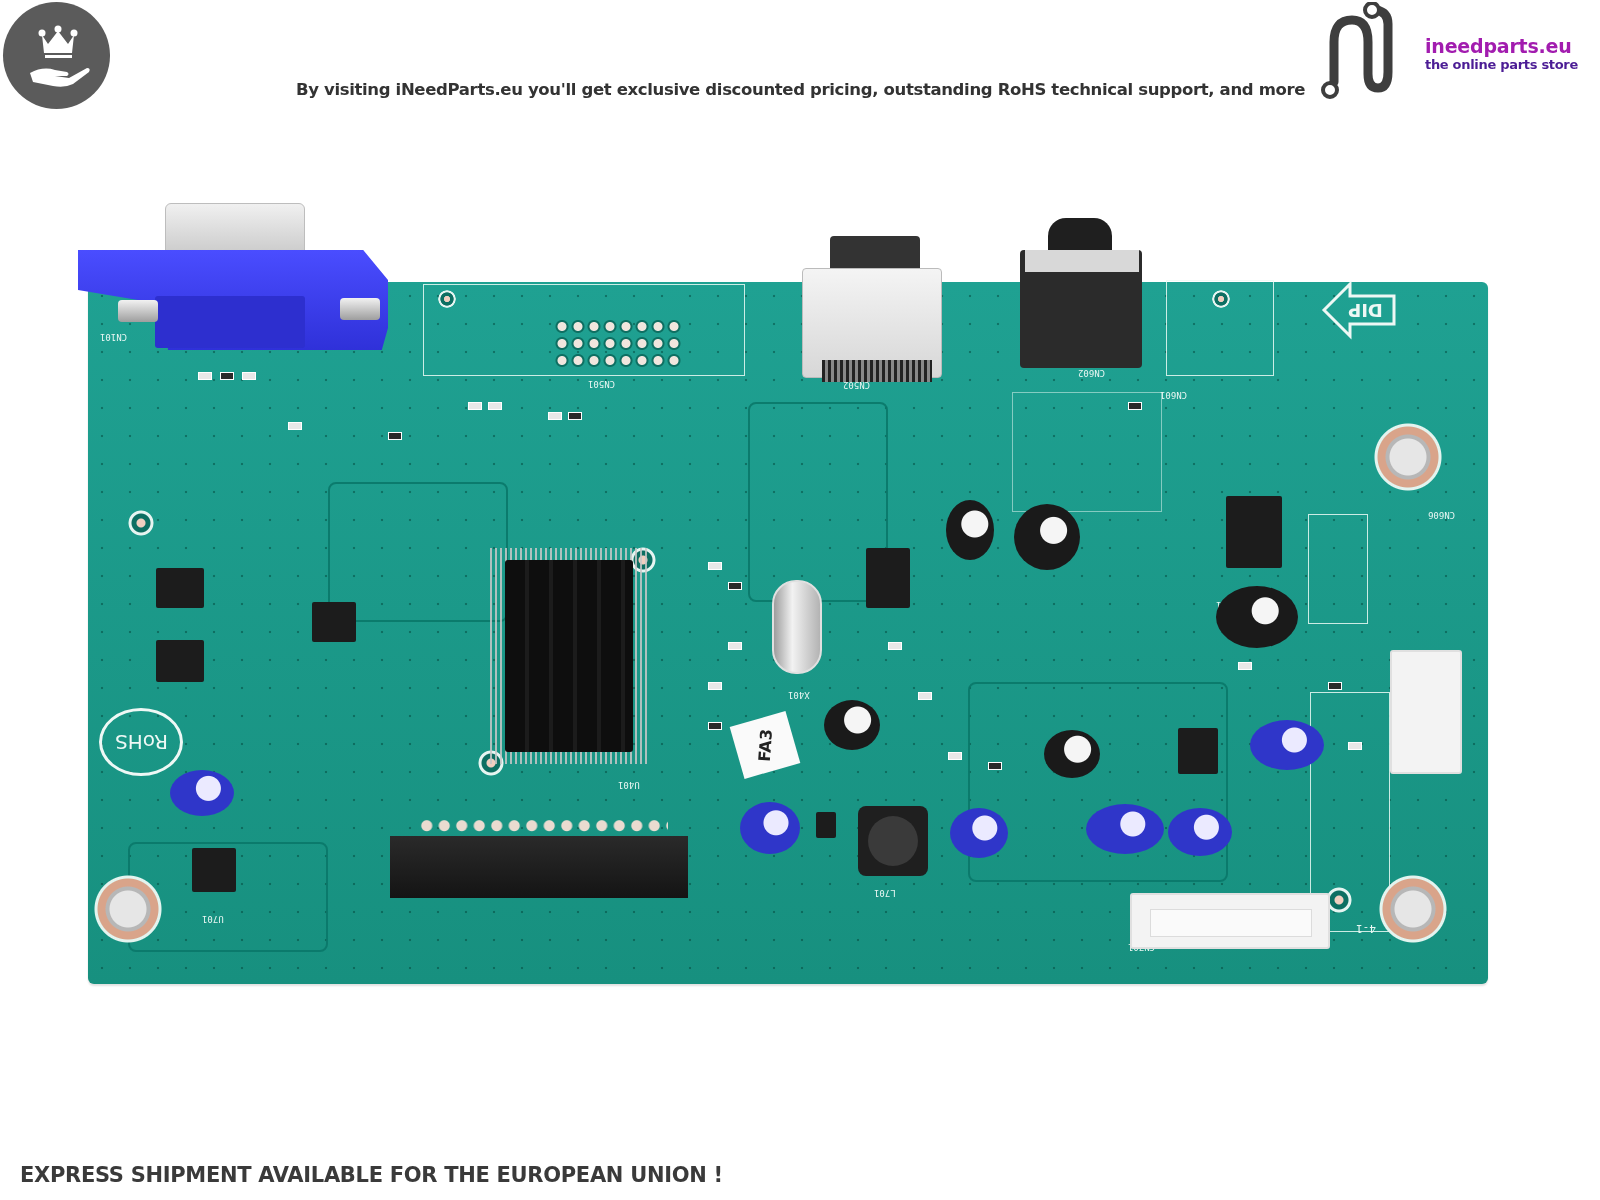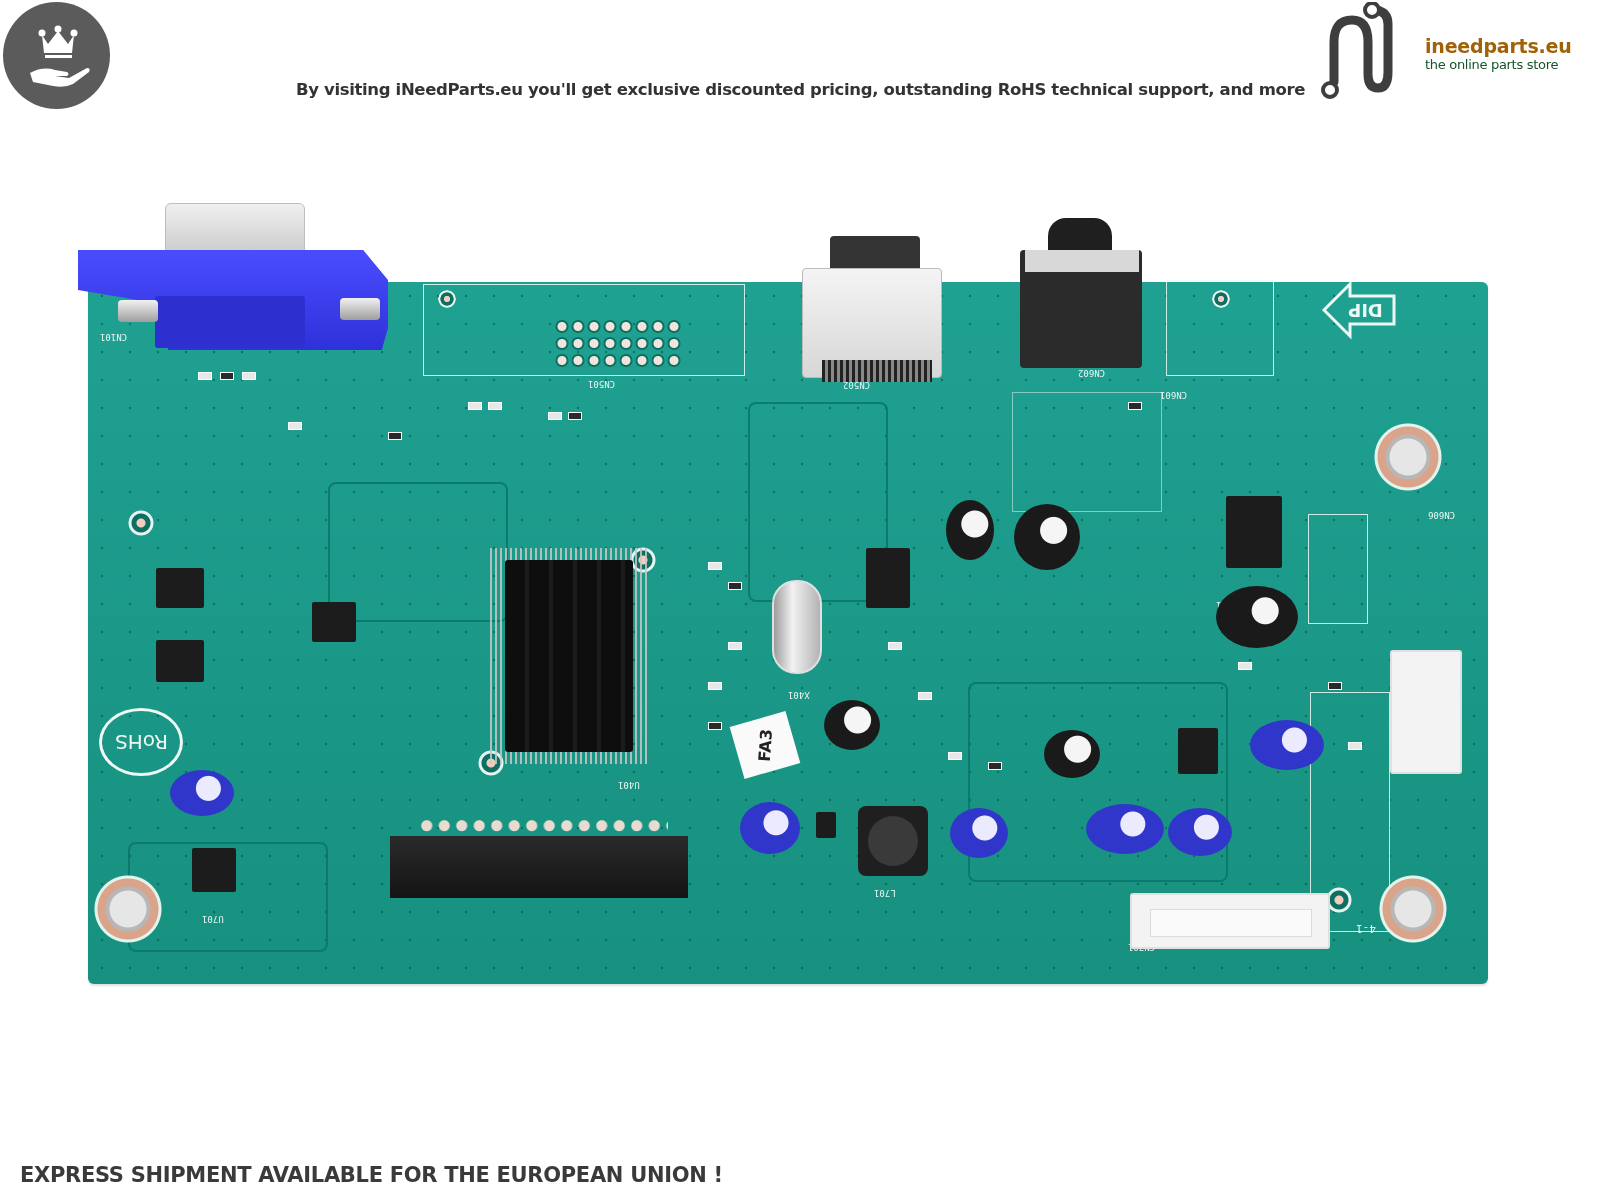--- a/index.html
+++ b/index.html
@@ -14,25 +14,25 @@
   .badge svg { position: absolute; left: 0; top: 0; }
   .tagline {
     position: absolute; left: 296px; top: 80px; width: 990px;
     font-family: "DejaVu Sans", sans-serif; font-weight: bold; font-size: 16.5px;
     color: #333333; letter-spacing: -0.35px; white-space: nowrap;
   }
   .logo { position: absolute; left: 1340px; top: 2px; width: 260px; height: 100px; }
   .logo svg { position: absolute; left: 0; top: 0; }
   .logo-name {
     position: absolute; left: 85px; top: 33px; font-family: "DejaVu Sans", sans-serif;
-    font-weight: bold; font-size: 19px; color: #a16207; letter-spacing: -0.2px;
+    font-weight: bold; font-size: 19px; color: #a21caf; letter-spacing: -0.2px;
   }
   .logo-sub {
     position: absolute; left: 85px; top: 55px; font-family: "DejaVu Sans", sans-serif;
-    font-weight: normal; font-size: 13px; color: #14532d; letter-spacing: -0.3px;
+    font-weight: bold; font-size: 13px; color: #4c1d95; letter-spacing: -0.3px;
   }
   .footer {
     position: absolute; left: 0; top: 1163px; width: 1600px; text-align: left;
     font-family: "DejaVu Sans", sans-serif; font-weight: bold; font-size: 21px;
     color: #3a3a3a; letter-spacing: -0.3px;
   }
   .footer span { position: relative; left: 20px; }
 
   
   .pcb {

